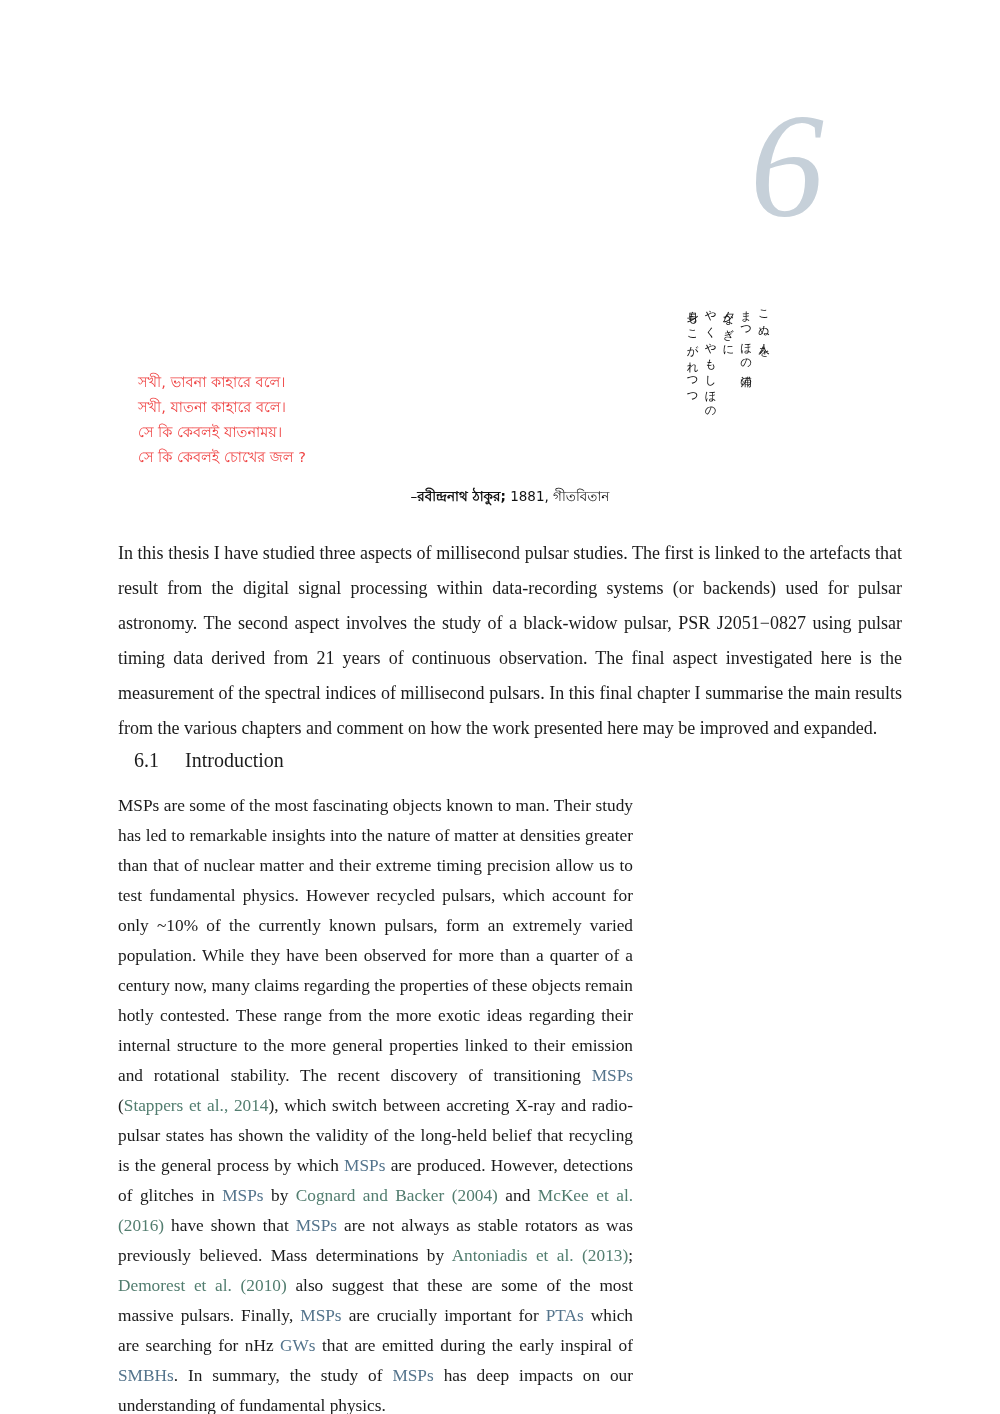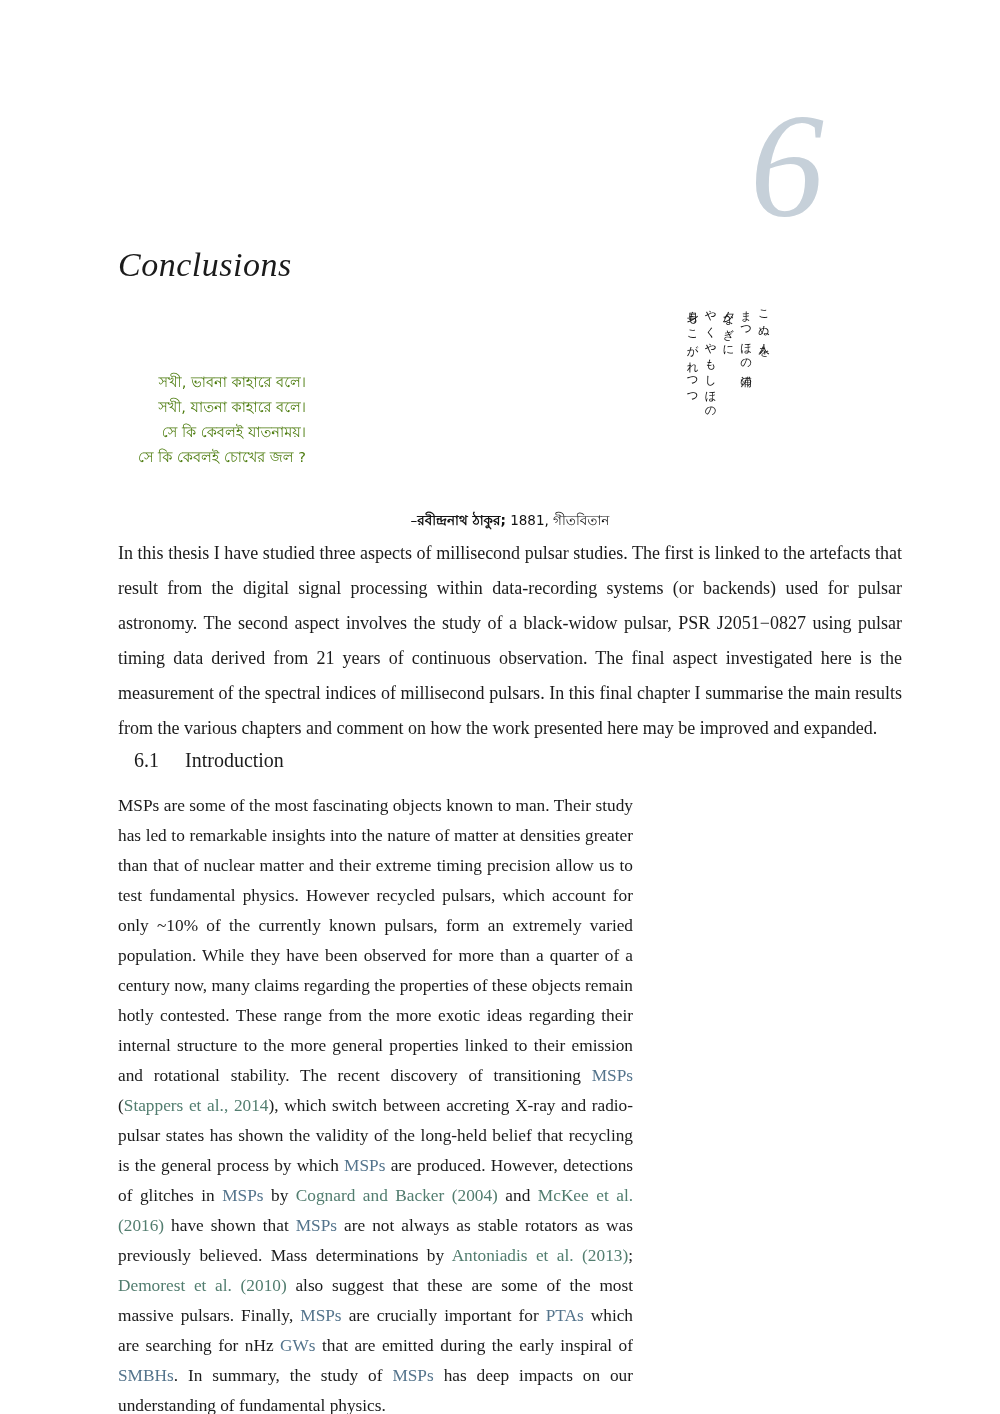--- a/index.html
+++ b/index.html
@@ -32,41 +32,40 @@
     font-style: italic;
     letter-spacing: 0.5px;
   }
   .epigraph-bn {
     position: absolute;
     left: 138px;
     top: 370px;
     font-family: "DejaVu Sans", "Liberation Sans", sans-serif;
     font-size: 14.5px;
     line-height: 25px;
-    color: #4d7c0f;
-    text-align: right;
+    color: #ef4444;
   }
   .epigraph-ja {
     position: absolute;
     top: 302px;
     right: 228px;
     height: 118px;
     writing-mode: vertical-rl;
     text-orientation: upright;
     font-family: "DejaVu Sans", "Liberation Sans", sans-serif;
     font-size: 11.5px;
     letter-spacing: 3px;
     line-height: 1.55;
     color: #111111;
   }
   .epigraph-ja .ja-col { display: block; }
   .attribution {
     position: absolute;
     left: 118px;
-    top: 510px;
+    top: 486px;
     width: 784px;
     text-align: center;
     font-family: "DejaVu Sans", "Liberation Sans", sans-serif;
     font-size: 13.5px;
     color: #111111;
   }
   .seg-bold { font-weight: bold; }
   .lead-paragraph {
     position: absolute;
     left: 118px;
@@ -99,21 +98,20 @@
   .seg-acronym { color: var(--acronym-color, #54748c); }
   .seg-citation { color: var(--citation-color, #527d6f); }
 </style>
 </head>
 <body>
 
 <div class="page">
 
   <div class="chapter-number">6</div>
 
-  <h1 class="chapter-title">Conclusions</h1>
 
   <div class="epigraph-bn">
     <div>সখী, ভাবনা কাহারে বলে।</div>
     <div>সখী, যাতনা কাহারে বলে।</div>
     <div>সে কি কেবলই যাতনাময়।</div>
     <div>সে কি কেবলই চোখের জল ?</div>
   </div>
 
   <div class="epigraph-ja">
     <span class="ja-col">こぬ人を</span>

